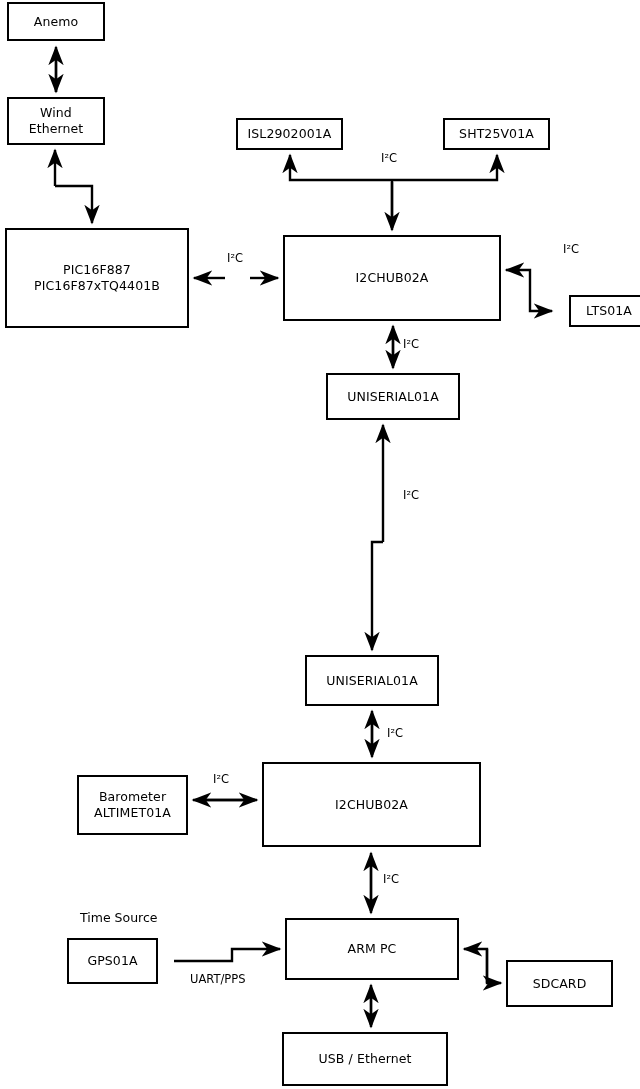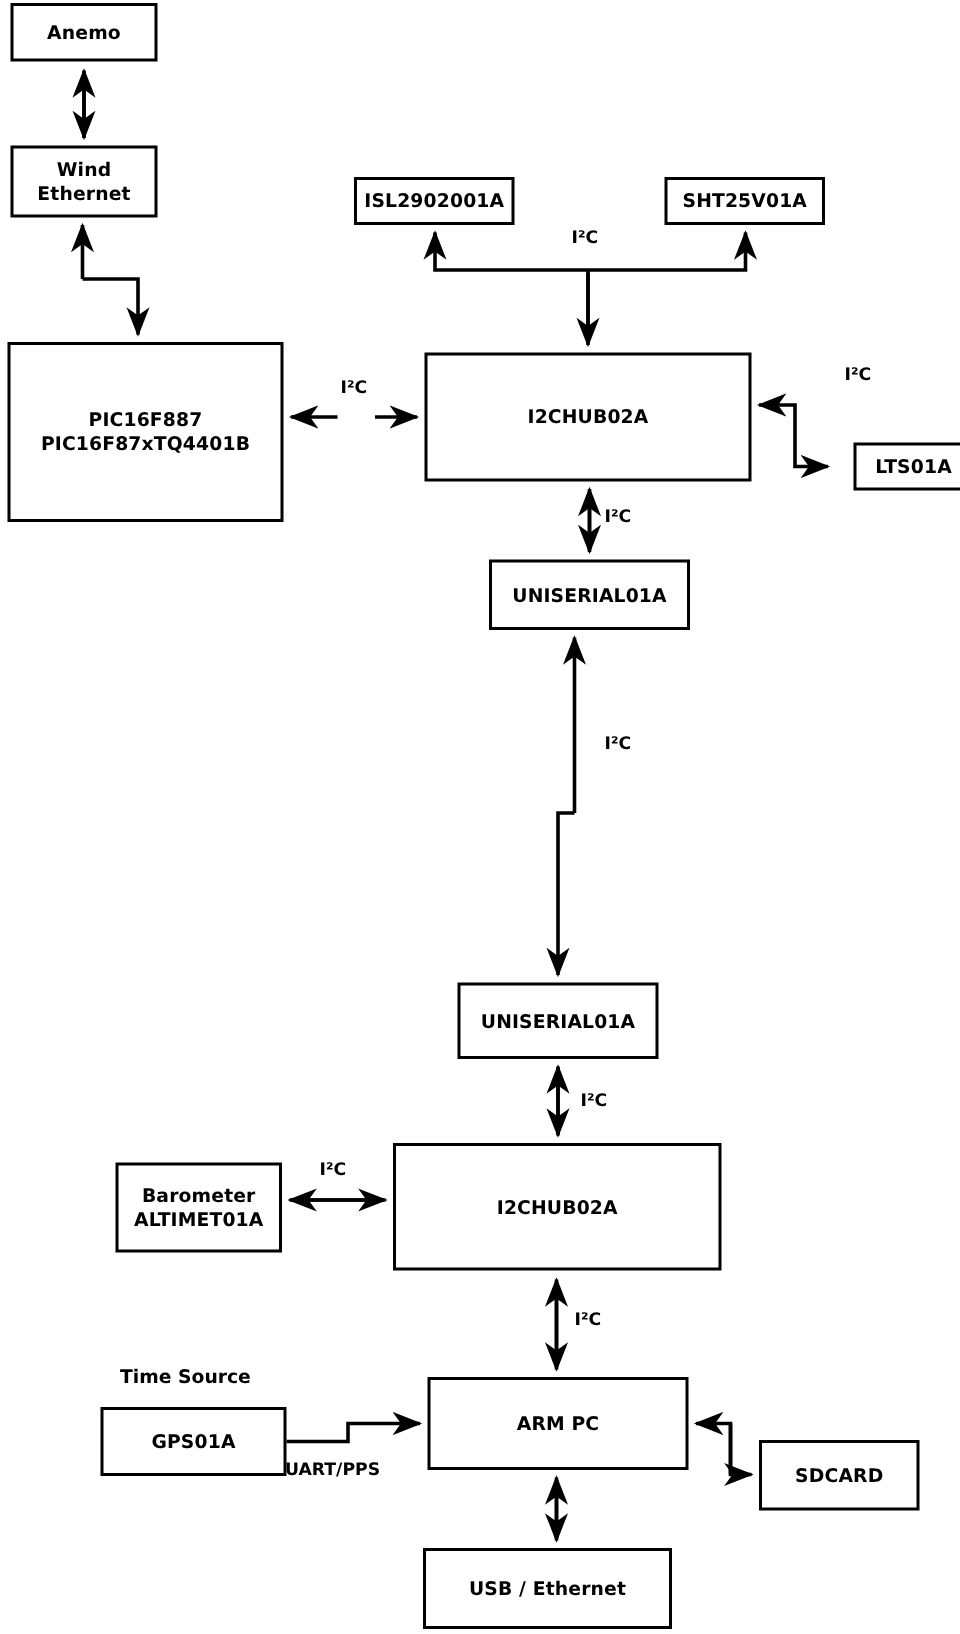--- a/index.html
+++ b/index.html
@@ -10,21 +10,20 @@
   }
   body {
     font-family: "DejaVu Sans", "Liberation Sans", sans-serif;
   }
   #canvas {
     position: relative;
     width: 640px;
     height: 1089px;
     background: #ffffff;
     overflow: hidden;
-    font-weight: bold;
   }
   #wires {
     position: absolute;
     left: 0;
     top: 0;
     width: 640px;
     height: 1089px;
     pointer-events: none;
   }
   .node {
@@ -121,21 +120,21 @@
 
   <div class="node" style="left:7px;  top:2px;   width:98px;  height:39px;">
     <span class="lbl">Anemo</span>
   </div>
 
   <div class="node" style="left:7px;  top:97px;  width:98px;  height:48px;">
     <span class="lbl">Wind
 Ethernet</span>
   </div>
 
-  <div class="node" style="left:5px;  top:228px; width:184px; height:120px;">
+  <div class="node" style="left:5px;  top:228px; width:184px; height:100px;">
     <span class="lbl">PIC16F887
 PIC16F87xTQ4401B</span>
   </div>
 
   <div class="node" style="left:236px;top:118px; width:107px; height:32px;">
     <span class="lbl">ISL2902001A</span>
   </div>
 
   <div class="node" style="left:443px;top:118px; width:107px; height:32px;">
     <span class="lbl">SHT25V01A</span>
@@ -159,21 +158,21 @@
 
   <div class="node" style="left:262px;top:762px; width:219px; height:85px;">
     <span class="lbl">I2CHUB02A</span>
   </div>
 
   <div class="node" style="left:77px; top:775px; width:111px; height:60px;">
     <span class="lbl">Barometer
 ALTIMET01A</span>
   </div>
 
-  <div class="node" style="left:67px; top:938px; width:124px; height:46px;">
+  <div class="node" style="left:67px; top:938px; width:91px; height:46px;">
     <span class="lbl">GPS01A</span>
   </div>
 
   <div class="node" style="left:285px;top:918px; width:174px; height:62px;">
     <span class="lbl">ARM PC</span>
   </div>
 
   <div class="node" style="left:506px;top:960px; width:107px; height:47px;">
     <span class="lbl">SDCARD</span>
   </div>

